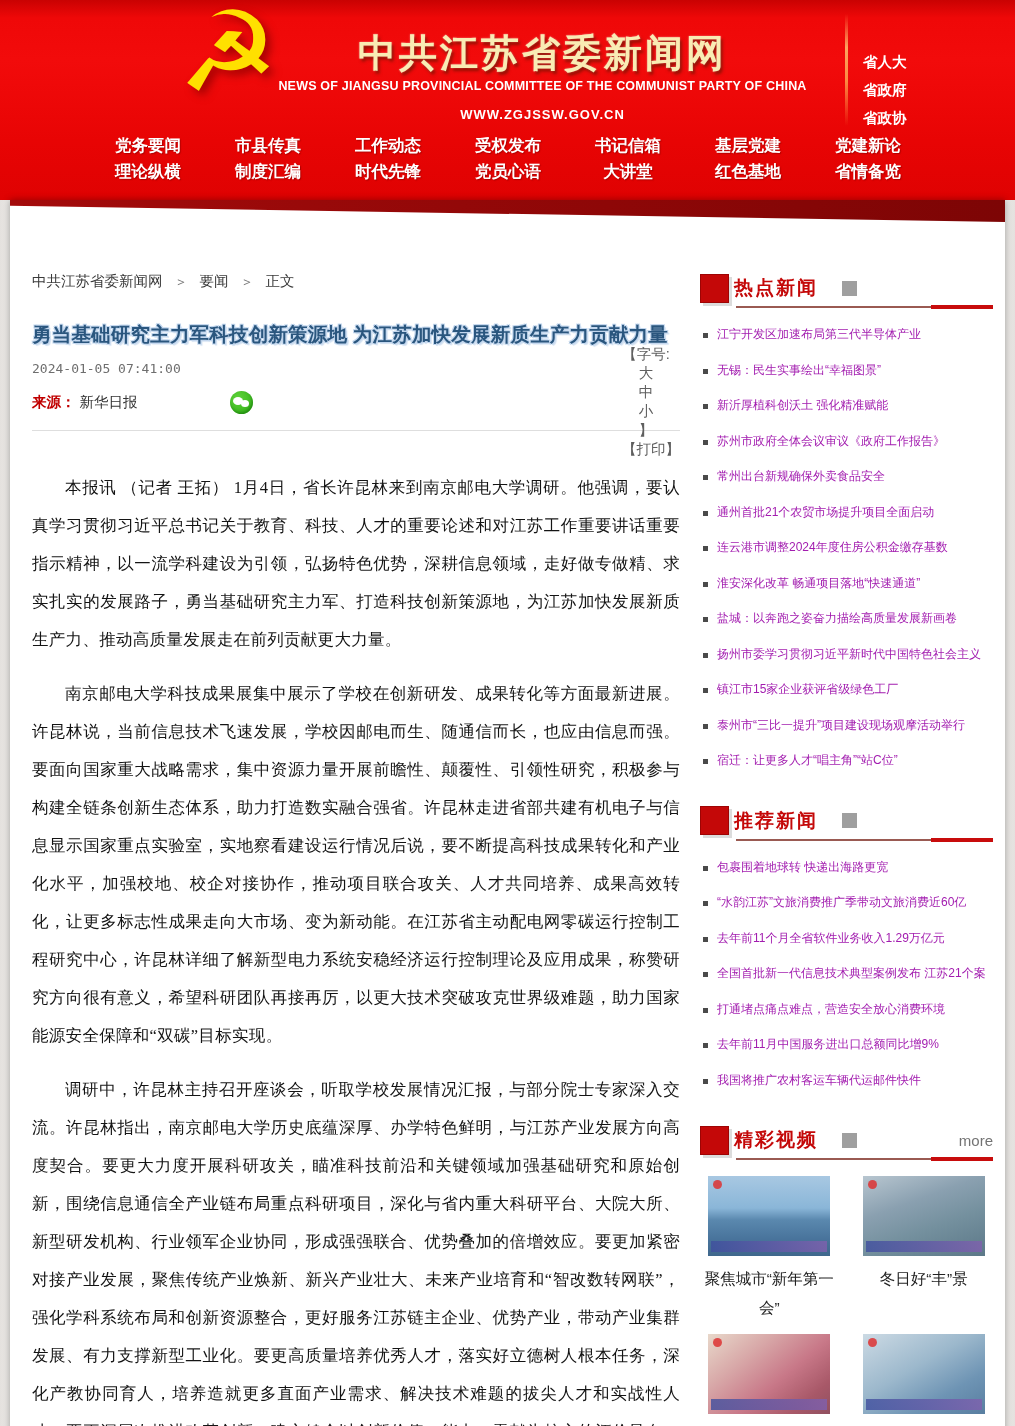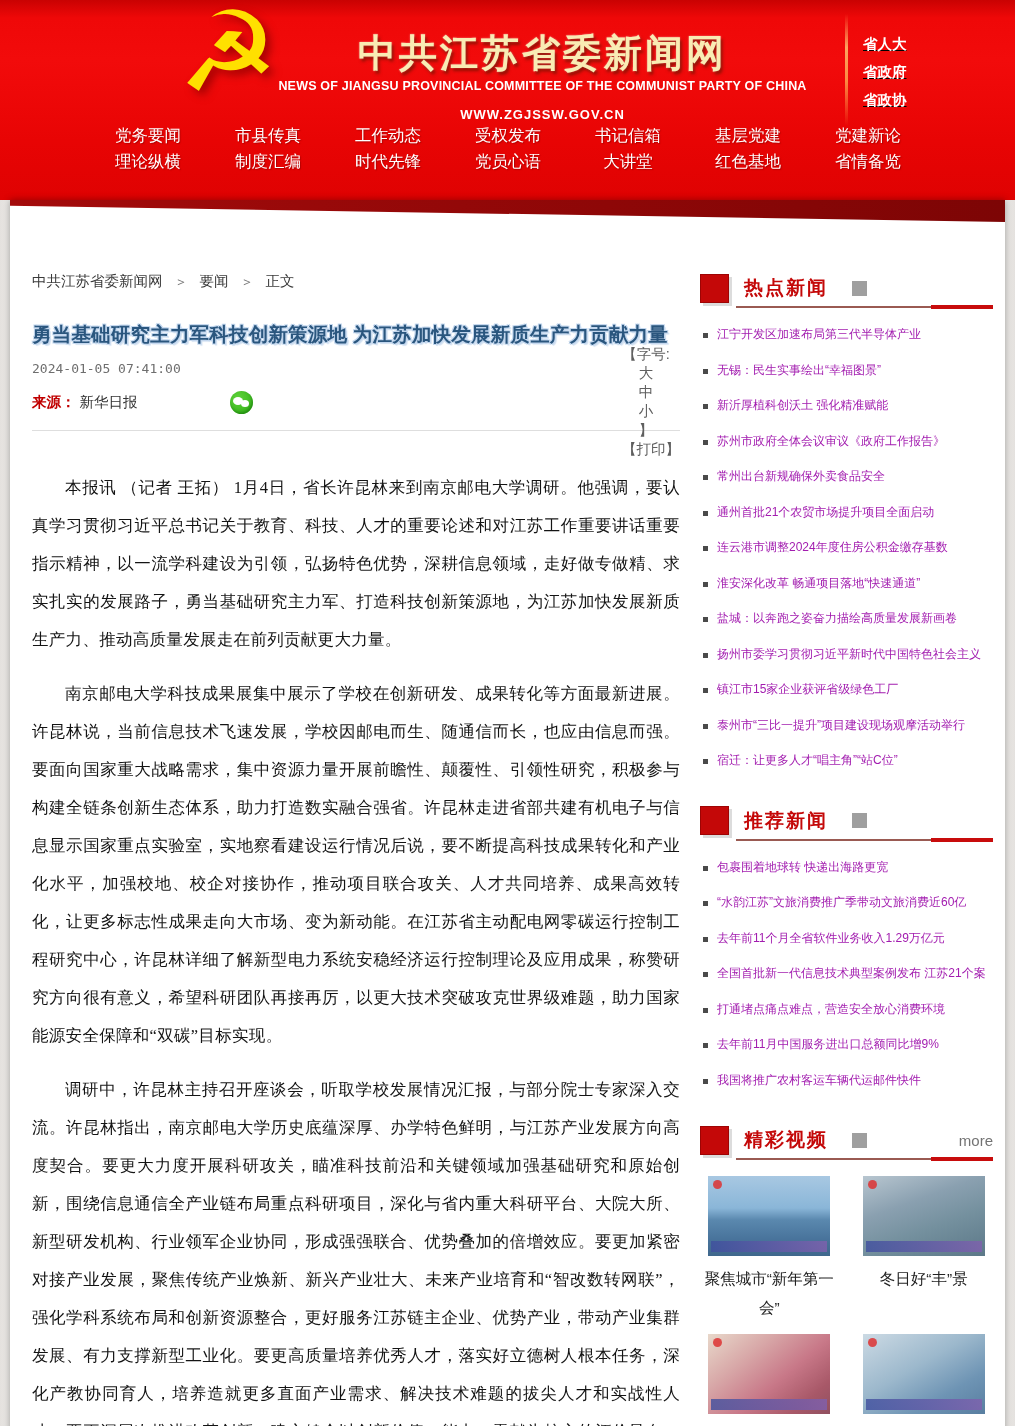--- a/index.html
+++ b/index.html
@@ -31,24 +31,24 @@
     font-family:"Liberation Sans",sans-serif;
   }
   .site-url {
     position:absolute; left:295px; top:107px; width:495px; text-align:center;
     font-size:13px; font-weight:bold; color:#fff; letter-spacing:1px;
   }
   .gov-divider {
     position:absolute; left:845px; top:14px; width:3px; height:112px;
     background:linear-gradient(180deg, rgba(255,170,90,0) 0%, rgba(255,190,110,.85) 30%, rgba(255,170,80,.8) 60%, rgba(255,150,70,0) 100%);
   }
-  .gov-links { position:absolute; left:863px; top:30px; list-style:none;text-decoration:underline; }
+  .gov-links { position:absolute; left:863px; top:48px; list-style:none; }
   .gov-links li { font-size:14.5px; font-weight:bold; color:#fff; line-height:28px; cursor:pointer; }
 
-  .nav { position:absolute; left:0; bottom:26px; width:100%; }
+  .nav { position:absolute; left:0; bottom:16px; width:100%;font-weight:bold; }
   .nav ul { list-style:none; display:flex; padding-left:88px; }
   .nav li { width:120px; text-align:center; }
   .nav .nav-top, .nav .nav-bottom {
     display:block; color:#fff; font-size:16.5px; line-height:26px; cursor:pointer;
     text-shadow:1px 1px 1px rgba(120,0,0,.5); white-space:nowrap;
   }
 
   
   .page {
     position:relative; margin:0 10px; background:#fff; min-height:1226px;
@@ -96,21 +96,21 @@
   .art-body p {
     font-family:"Liberation Serif","DejaVu Serif",serif;
     font-size:16.5px; color:#141414; line-height:38px; text-align:justify;
     text-indent:2em; margin-bottom:16px; letter-spacing:.3px;
   }
 
   
   .section { margin-bottom:26px; }
   .sec-head { display:flex; align-items:center; height:32px; }
   .sq-red { width:29px; height:29px; background:#c40808; box-shadow:3px 3px 0 #dcdcdc; border:1px solid #9e0404; }
-  .sec-title { margin-left:15px; font-size:19px; font-weight:bold; color:#c40808; letter-spacing:2px; }
+  .sec-title { margin-left:5px; font-size:19px; font-weight:bold; color:#c40808; letter-spacing:2px; }
   .sq-gray { width:15px; height:15px; background:#9f9f9f; margin-left:24px; }
   .more-link { margin-left:auto; color:#737373; font-size:15px; cursor:pointer; }
   .sec-line { position:relative; height:2px; background:#9a5a52; margin-left:36px; margin-top:2px; }
   .sec-line::after { content:''; position:absolute; right:0; top:-1px; width:62px; height:4px; background:#c80c0c; }
 
   .news-list { list-style:none; margin-top:9px; }
   .news-list li {
     position:relative; padding-left:17px; font-size:12px; color:#a21caf;
     line-height:35.5px; white-space:nowrap; overflow:hidden; cursor:pointer;
   }

